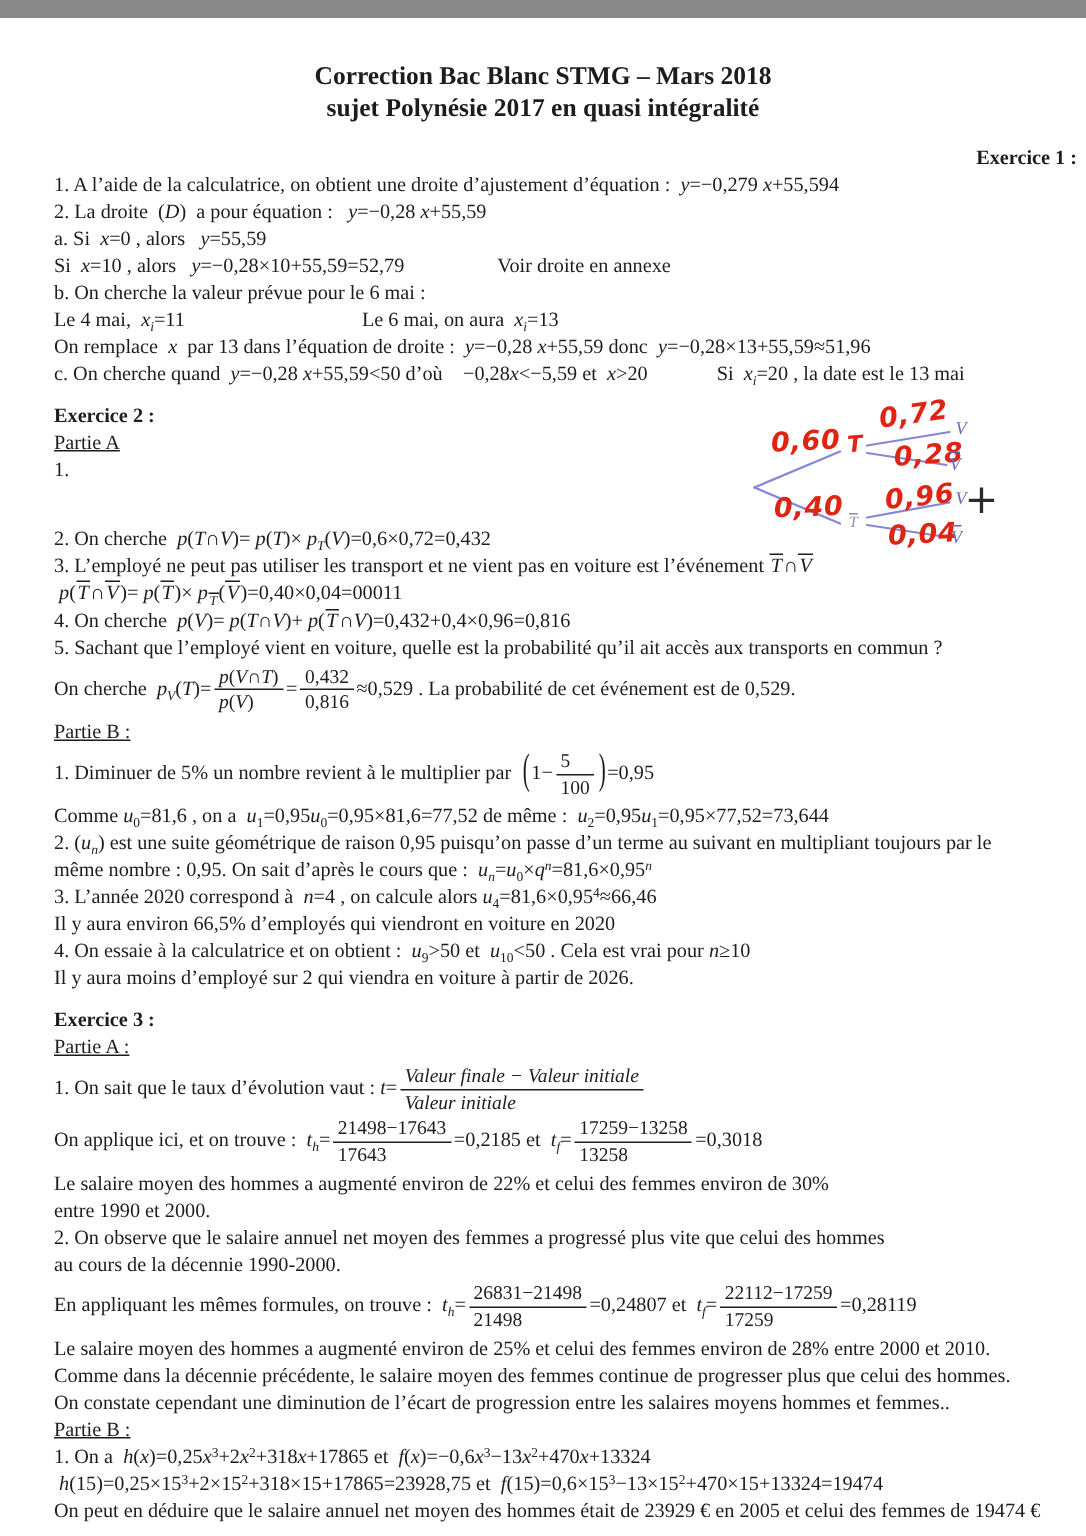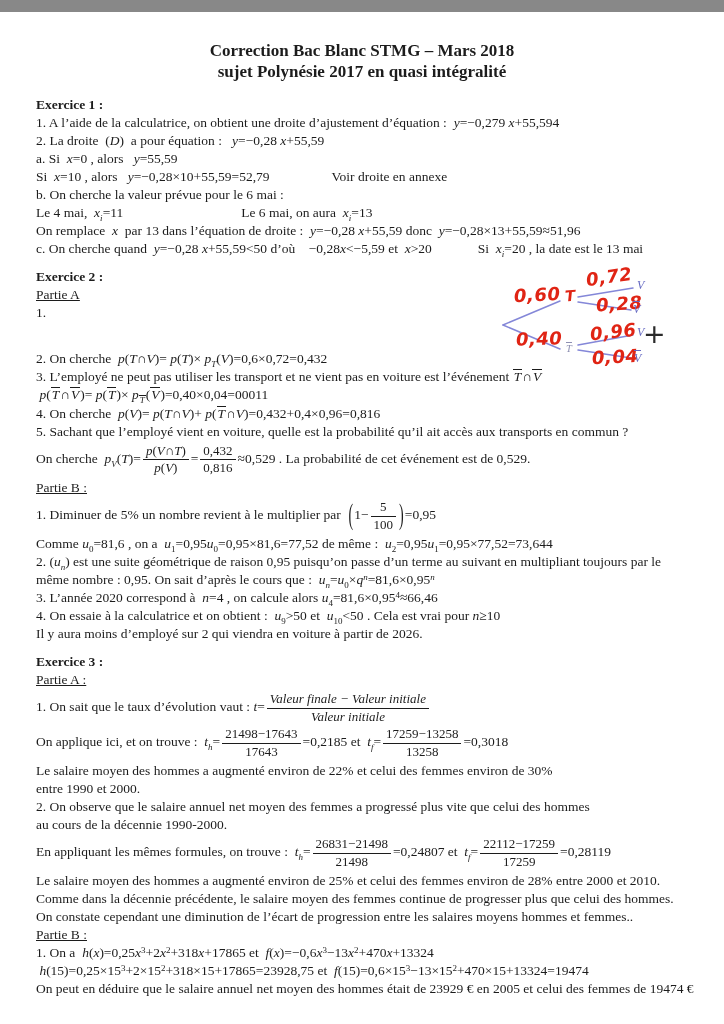--- a/index.html
+++ b/index.html
@@ -11,21 +11,21 @@
   .line.bold{font-weight:bold;}
   .line.underline{text-decoration:underline;}
   .line.tall{margin:3px 0;}
   .it{font-style:italic;}
   sub,sup{font-size:9px;line-height:0;}
   sub{vertical-align:-3.5px;}
   sup{vertical-align:4px;}
   .bar{display:inline-block;border-top:1.2px solid var(--ink,#1c1c1c);line-height:1.05;
        padding:0 1px;font-style:italic;}
   sub .bar{border-top-width:1px;font-size:9px;}
-  .frac{display:inline-block;vertical-align:middle;text-align:center;margin:0 2px;
+  .frac{display:inline-block;vertical-align:middle;text-align:left;margin:0 2px;
         line-height:1.12;font-size:13px;}
   .frac .n{display:block;border-bottom:1.2px solid var(--ink,#1c1c1c);padding:0 3px 1px;}
   .frac .d{display:block;padding:1px 3px 0;font-family:Liberation Serif, serif;}
   .gap{display:inline-block;}
   .bigp{display:inline-block;transform:scaleY(2.05);vertical-align:middle;font-size:14px;padding:0 1px;}
   
   .tree{position:absolute;}
   .tree svg{position:absolute;left:0;top:0;}
   .tlabel{position:absolute;line-height:1;white-space:pre;}
   .hw{font-family:"DejaVu Sans",sans-serif;font-weight:bold;font-style:italic;
@@ -38,21 +38,21 @@
   .bar2{display:inline-block;border-top:1.3px solid currentColor;padding-top:1px;line-height:1;}
 </style>
 </head>
 <body>
 
 <div class="page">
   <div class="content">
     <div class="line title">Correction Bac Blanc STMG – Mars 2018</div>
     <div class="line title">sujet Polynésie 2017 en quasi intégralité</div>
     <div>
-        <div class="line bold" style="margin-top: 14px;"><span>Exercice 1 :</span></div>
+        <div class="line bold" style="margin-top: 14px; text-align: right;"><span>Exercice 1 :</span></div>
         <div class="line"><span>1. A l’aide de la calculatrice, on obtient une droite d’ajustement d’équation :  </span><span class="it">y</span><span>=−0,279 </span><span class="it">x</span><span>+55,594</span></div>
         <div class="line"><span>2. La droite  (</span><span class="it">D</span><span>)  a pour équation :   </span><span class="it">y</span><span>=−0,28 </span><span class="it">x</span><span>+55,59</span></div>
         <div class="line"><span>a. Si  </span><span class="it">x</span><span>=0 , alors   </span><span class="it">y</span><span>=55,59</span></div>
         <div class="line"><span>Si  </span><span class="it">x</span><span>=10 , alors   </span><span class="it">y</span><span>=−0,28×10+55,59=52,79</span><span class="gap" style="width: 62px;"></span><span>Voir droite en annexe</span></div>
         <div class="line"><span>b. On cherche la valeur prévue pour le 6 mai :</span></div>
         <div class="line"><span>Le 4 mai,  </span><span class="it">x</span><sub class="it">i</sub><span>=11</span><span class="gap" style="width: 118px;"></span><span>Le 6 mai, on aura  </span><span class="it">x</span><sub class="it">i</sub><span>=13</span></div>
         <div class="line"><span>On remplace  </span><span class="it">x</span><span>  par 13 dans l’équation de droite :  </span><span class="it">y</span><span>=−0,28 </span><span class="it">x</span><span>+55,59 donc  </span><span class="it">y</span><span>=−0,28×13+55,59≈51,96</span></div>
         <div class="line"><span>c. On cherche quand  </span><span class="it">y</span><span>=−0,28 </span><span class="it">x</span><span>+55,59&lt;50 d’où    −0,28</span><span class="it">x</span><span>&lt;−5,59 et  </span><span class="it">x</span><span>&gt;20</span><span class="gap" style="width: 46px;"></span><span>Si  </span><span class="it">x</span><sub class="it">i</sub><span>=20 , la date est le 13 mai</span></div>
         <div class="line bold" style="margin-top: 10px;"><span>Exercice 2 :</span></div>
         <div class="line underline"><span>Partie A</span></div>
@@ -62,20 +62,21 @@
         <div class="line"><span> </span><span class="it">p</span><span>(</span><span class="bar">T</span><span>∩</span><span class="bar">V</span><span>)= </span><span class="it">p</span><span>(</span><span class="bar">T</span><span>)× </span><span class="it">p</span><sub><span class="bar">T</span></sub><span>(</span><span class="bar">V</span><span>)=0,40×0,04=00011</span></div>
         <div class="line"><span>4. On cherche  </span><span class="it">p</span><span>(</span><span class="it">V</span><span>)= </span><span class="it">p</span><span>(</span><span class="it">T</span><span>∩</span><span class="it">V</span><span>)+ </span><span class="it">p</span><span>(</span><span class="bar">T</span><span>∩</span><span class="it">V</span><span>)=0,432+0,4×0,96=0,816</span></div>
         <div class="line"><span>5. Sachant que l’employé vient en voiture, quelle est la probabilité qu’il ait accès aux transports en commun ?</span></div>
         <div class="line tall"><span>On cherche  </span><span class="it">p</span><sub class="it">V</sub><span>(</span><span class="it">T</span><span>)=</span><span class="frac"><span class="n"><span class="it">p</span><span>(</span><span class="it">V</span><span>∩</span><span class="it">T</span><span>)</span></span><span class="d"><span class="it">p</span><span>(</span><span class="it">V</span><span>)</span></span></span><span>=</span><span class="frac"><span class="n"><span>0,432</span></span><span class="d"><span>0,816</span></span></span><span>≈0,529 . La probabilité de cet événement est de 0,529.</span></div>
         <div class="line underline" style="margin-top: 2px;"><span>Partie B :</span></div>
         <div class="line tall"><span>1. Diminuer de 5% un nombre revient à le multiplier par  </span><span class="bigp">(</span><span>1−</span><span class="frac"><span class="n"><span>5</span></span><span class="d"><span>100</span></span></span><span class="bigp">)</span><span>=0,95</span></div>
         <div class="line"><span>Comme </span><span class="it">u</span><sub>0</sub><span>=81,6 , on a  </span><span class="it">u</span><sub>1</sub><span>=0,95</span><span class="it">u</span><sub>0</sub><span>=0,95×81,6=77,52 de même :  </span><span class="it">u</span><sub>2</sub><span>=0,95</span><span class="it">u</span><sub>1</sub><span>=0,95×77,52=73,644</span></div>
         <div class="line"><span>2. (</span><span class="it">u</span><sub class="it">n</sub><span>) est une suite géométrique de raison 0,95 puisqu’on passe d’un terme au suivant en multipliant toujours par le</span></div>
         <div class="line"><span>même nombre : 0,95. On sait d’après le cours que :  </span><span class="it">u</span><sub class="it">n</sub><span>=</span><span class="it">u</span><sub>0</sub><span>×</span><span class="it">q</span><sup class="it">n</sup><span>=81,6×0,95</span><sup class="it">n</sup></div>
         <div class="line"><span>3. L’année 2020 correspond à  </span><span class="it">n</span><span>=4 , on calcule alors </span><span class="it">u</span><sub>4</sub><span>=81,6×0,95</span><sup>4</sup><span>≈66,46</span></div>
+        <div class="line"><span>Il y aura environ 66,5% d’employés qui viendront en voiture en 2020</span></div>
         <div class="line"><span>4. On essaie à la calculatrice et on obtient :  </span><span class="it">u</span><sub>9</sub><span>&gt;50 et  </span><span class="it">u</span><sub>10</sub><span>&lt;50 . Cela est vrai pour </span><span class="it">n</span><span>≥10</span></div>
         <div class="line"><span>Il y aura moins d’employé sur 2 qui viendra en voiture à partir de 2026.</span></div>
         <div class="line bold" style="margin-top: 10px;"><span>Exercice 3 :</span></div>
         <div class="line underline"><span>Partie A :</span></div>
         <div class="line tall"><span>1. On sait que le taux d’évolution vaut : </span><span class="it">t</span><span>=</span><span class="frac"><span class="n"><span class="it">Valeur finale − Valeur initiale</span></span><span class="d"><span class="it">Valeur initiale</span></span></span></div>
         <div class="line tall"><span>On applique ici, et on trouve :  </span><span class="it">t</span><sub class="it">h</sub><span>=</span><span class="frac"><span class="n"><span>21498−17643</span></span><span class="d"><span>17643</span></span></span><span>=0,2185 et  </span><span class="it">t</span><sub class="it">f</sub><span>=</span><span class="frac"><span class="n"><span>17259−13258</span></span><span class="d"><span>13258</span></span></span><span>=0,3018</span></div>
         <div class="line"><span>Le salaire moyen des hommes a augmenté environ de 22% et celui des femmes environ de 30%</span></div>
         <div class="line"><span>entre 1990 et 2000.</span></div>
         <div class="line"><span>2. On observe que le salaire annuel net moyen des femmes a progressé plus vite que celui des hommes</span></div>
         <div class="line"><span>au cours de la décennie 1990-2000.</span></div>

